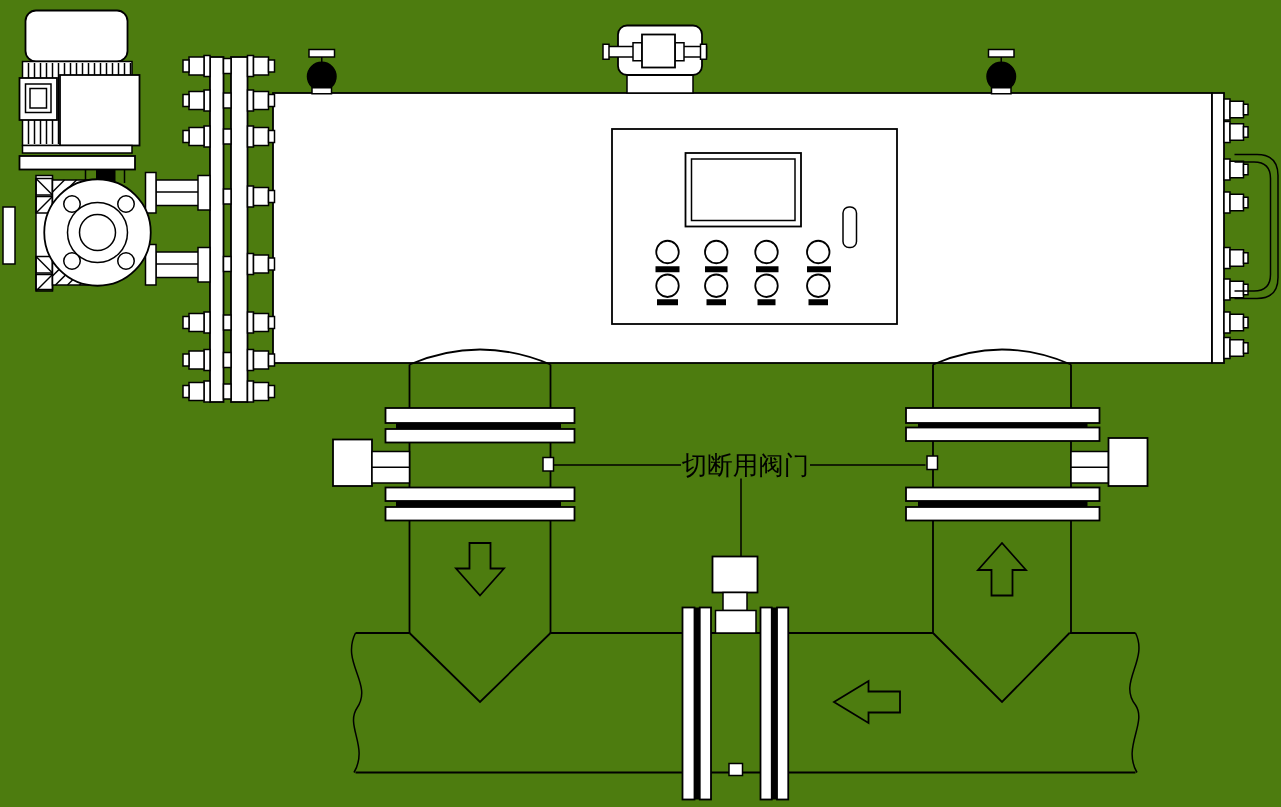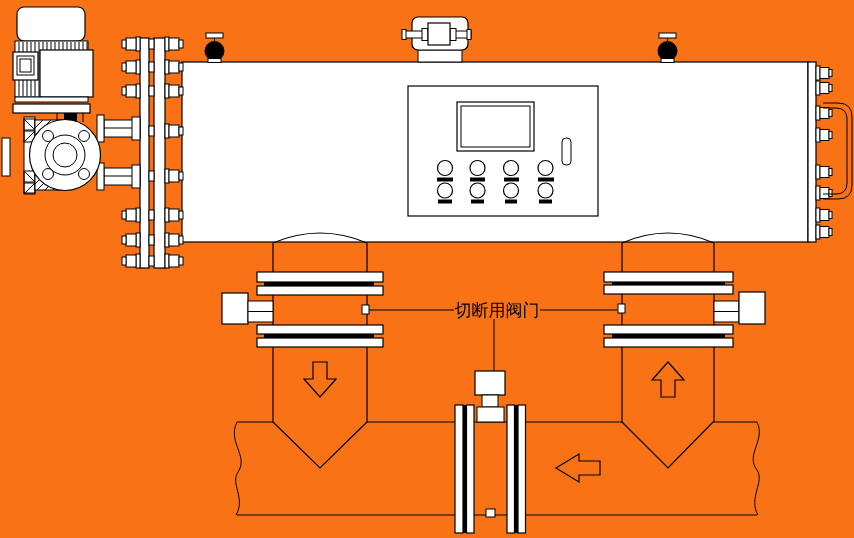--- a/index.html
+++ b/index.html
@@ -1,16 +1,16 @@
 <!DOCTYPE html>
 <html><head>
 <meta charset="utf-8">
 <style>
   html,body{margin:0;padding:0;background:#fff;}
-  .stage{width:854px;height:538px;position:relative;background:#f97316;overflow:hidden;}
+  .stage{width:854px;height:538px;position:relative;background:#4d7c0f;overflow:hidden;}
   svg{display:block;}
   .ln{stroke:#000;fill:none;stroke-width:1.2;}
   .ln-thin{stroke:#000;fill:none;stroke-width:1;}
   .fw{fill:#fff;stroke:#000;stroke-width:1.2;}
   .fw-thin{fill:#fff;stroke:#000;stroke-width:1;}
   .fb{fill:#000;stroke:none;}
   #boltR rect,#boltL rect,#boltRR rect{fill:#fff;stroke:#000;stroke-width:1;}
   .diagram-label{font-family:"Liberation Sans","DejaVu Sans",sans-serif;font-size:17px;fill:#000;}
 </style>
 </head>

